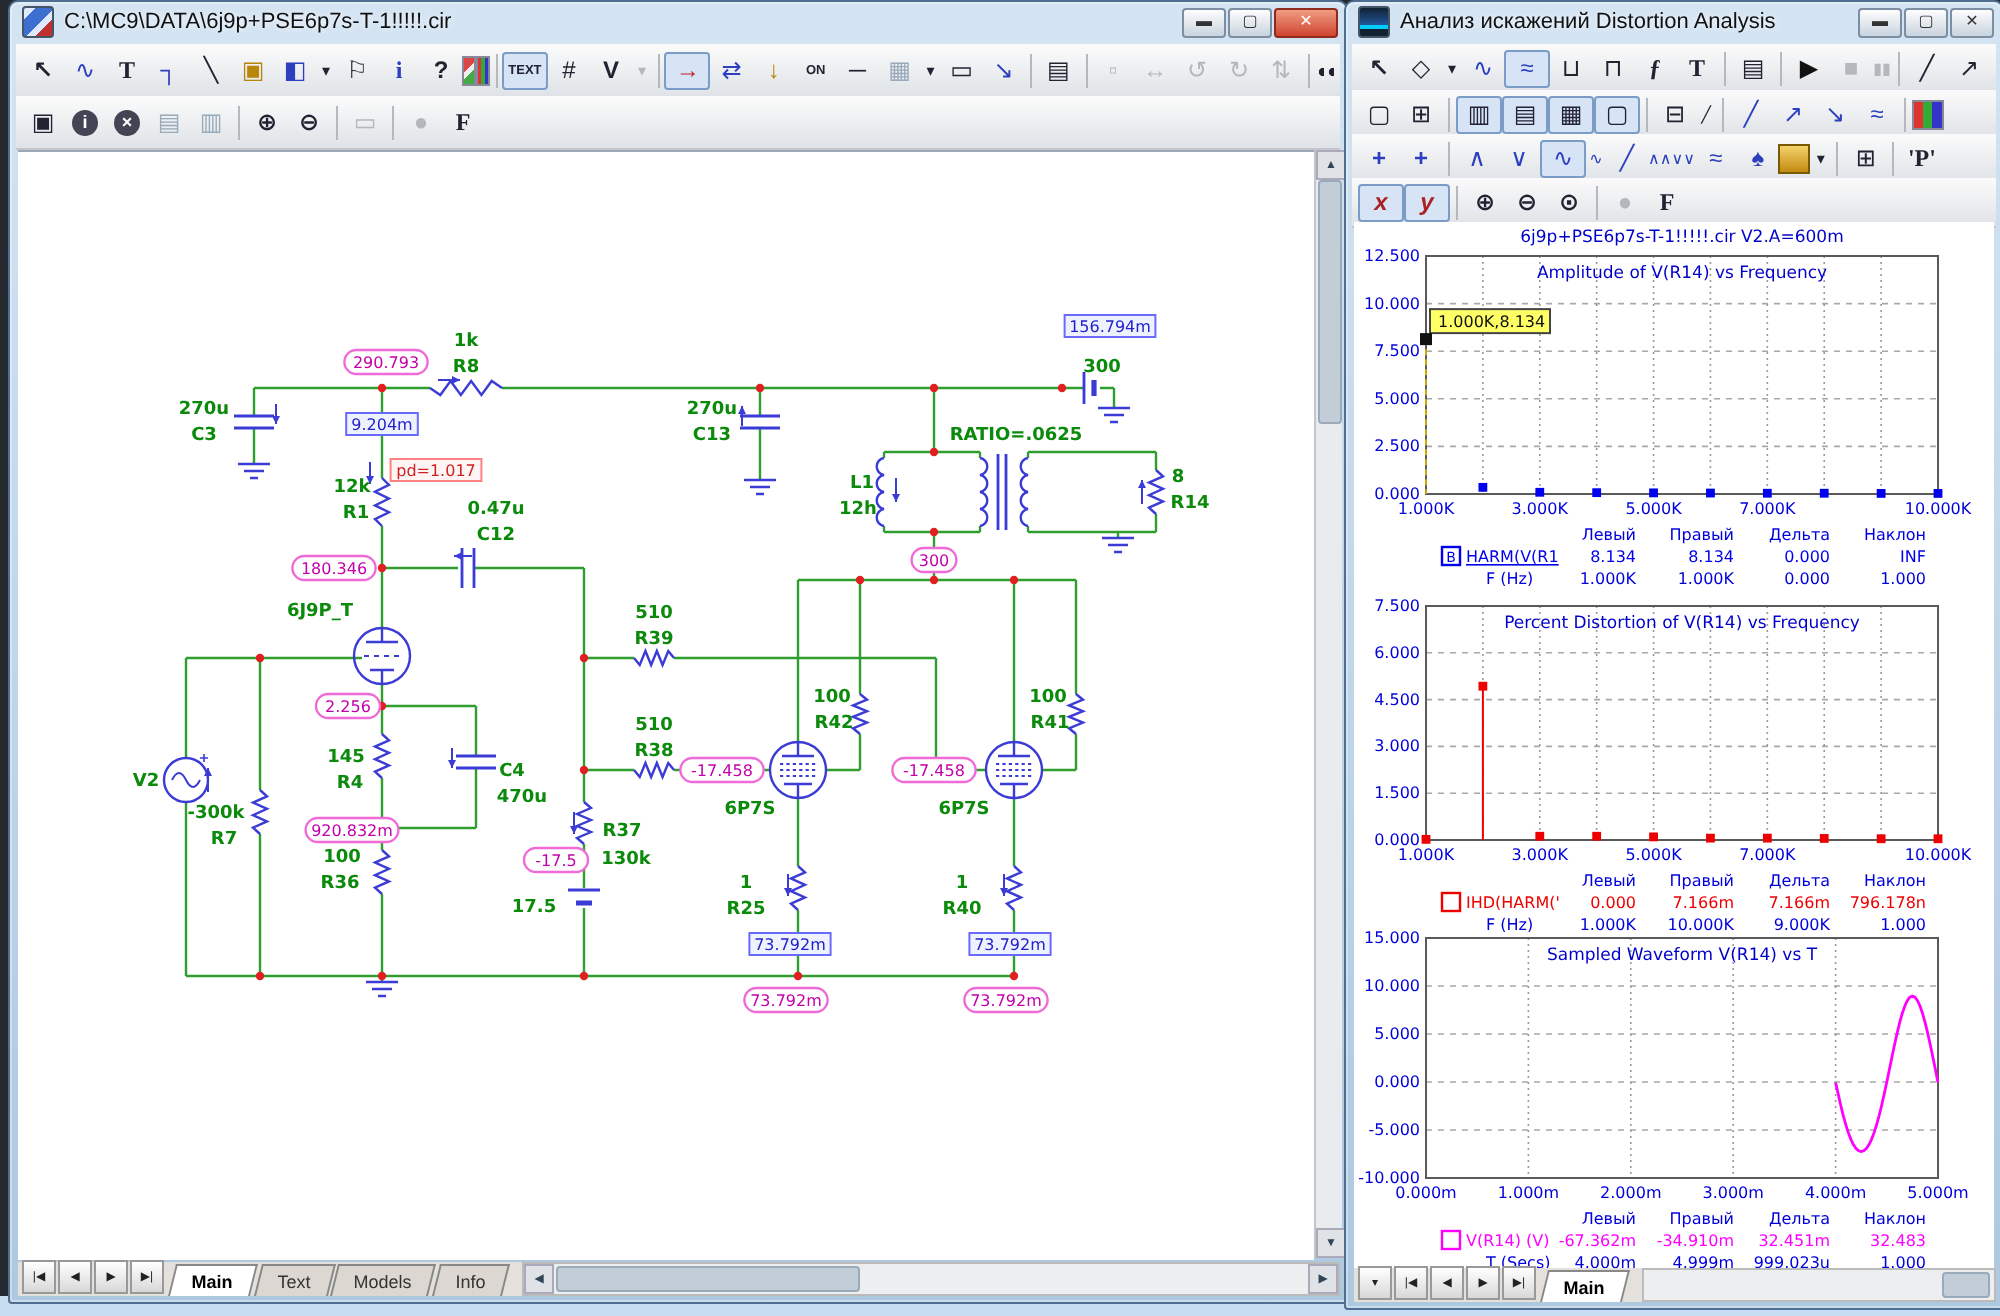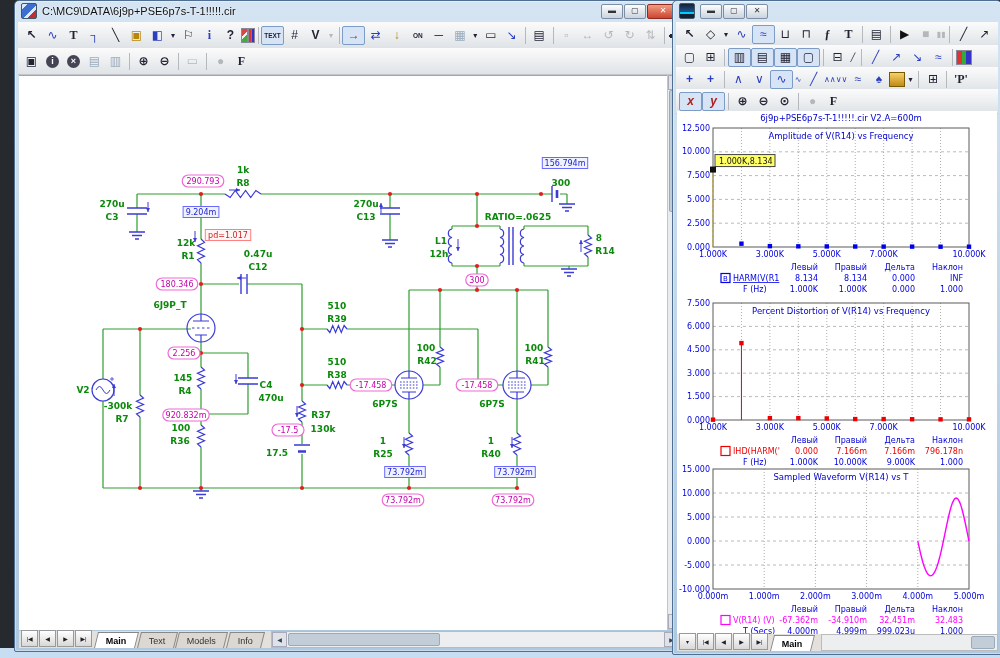--- a/index.html
+++ b/index.html
@@ -41,21 +41,21 @@
   .ci{width:14px;height:13px;border:1px solid #889;}
   .ci-red{background:linear-gradient(135deg,#d44 40%,#eee 40% 60%,#4a4 60%);}
   .ci-color{background:linear-gradient(90deg,#d33 33%,#3a3 33% 66%,#33c 66%);}
   .ci-gold{background:linear-gradient(#f4d26a,#c28a12);border-color:#7a5a00;}
   .ci-binoc{border:none;background:
      radial-gradient(circle 3.5px at 4.5px 7px,#223 60%,transparent 62%),
      radial-gradient(circle 3.5px at 10.5px 7px,#223 60%,transparent 62%);}
   .circ{background:#445;color:#fff;border-radius:50%;width:13px;height:13px;min-width:13px;
         font-size:9px;font-weight:bold;display:flex;align-items:center;justify-content:center;margin:0 4px;}
   
-  #win-left{left:14px;top:0;width:668px;height:650px;}
+  #win-left{left:4px;top:0;width:668px;height:650px;}
   #canvas-left{position:absolute;left:4px;top:74px;width:648px;height:554px;background:#fff;
                border-top:1px solid #9aa8b6;}
   #schem{position:absolute;left:4px;top:74px;width:648px;height:554px;}
   #vsb-left{position:absolute;left:652px;top:74px;width:13px;height:554px;background:#e8ecef;
             border-left:1px solid #c2c6ca;}
   .sb-btn{position:absolute;left:0;width:13px;height:13px;background:#dfe3e7;border:1px solid #aab;
           font-size:6px;color:#345;display:flex;align-items:center;justify-content:center;}
   .sb-thumb{position:absolute;background:#c3cdd8;border:1px solid #9ab;border-radius:2px;}
   .tabbar{position:absolute;left:4px;right:3px;bottom:3px;height:17px;background:#e4e1dc;
           display:flex;align-items:flex-end;font-size:9px;}
@@ -383,20 +383,21 @@
       <div class="sb-btn" style="left:0;top:0;height:13px;">◀</div>
       <div class="sb-thumb" style="left:16px;width:150px;"></div>
       <div class="sb-btn" style="right:0;left:auto;top:0;height:13px;">▶</div>
     </div>
   </div>
 </div>
 
 <div class="win" id="win-right">
   <div class="titlebar">
     <span class="win-icon analysis"></span>
+    <span class="title-text">Анализ искажений Distortion Analysis</span>
     <span class="caps">
       <span class="cap">▬</span>
       <span class="cap">▢</span>
       <span class="cap">✕</span>
     </span>
   </div>
   <div class="tb" style="position:absolute;left:3px;right:3px;top:21px;height:22px;">
       <span class="tbtn b">↖</span>
       <span class="tbtn">◇</span>
       <span class="tbtn sm">▾</span>

